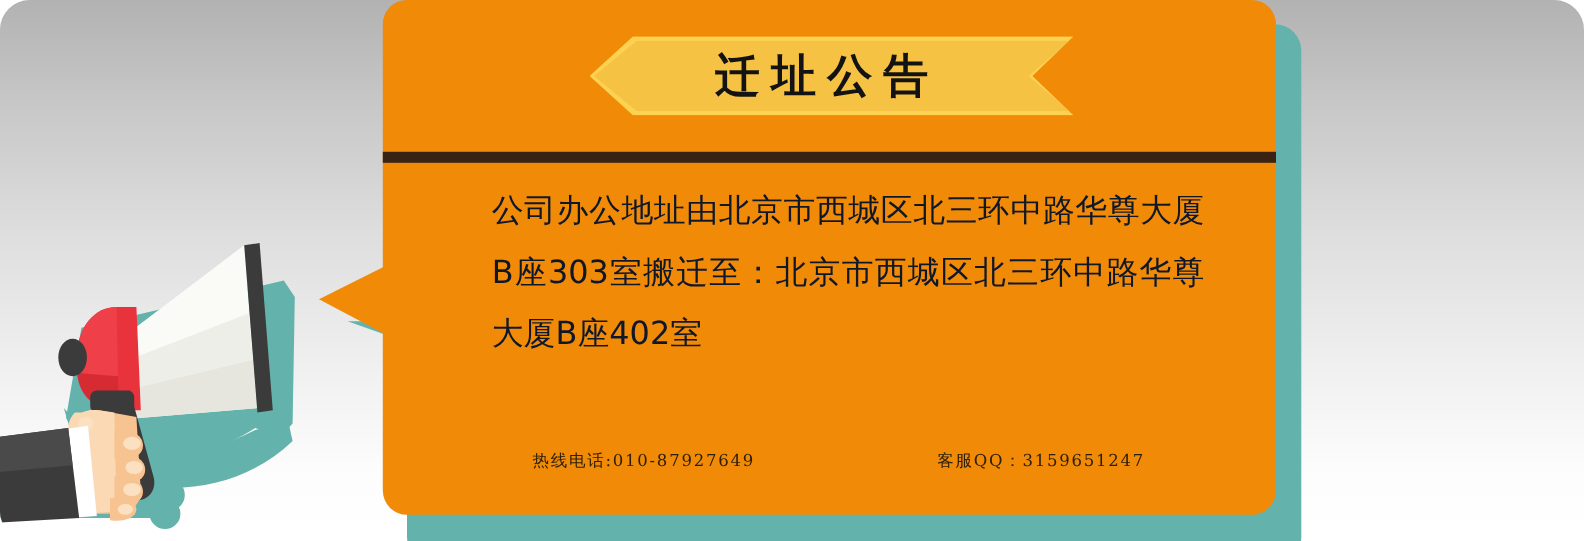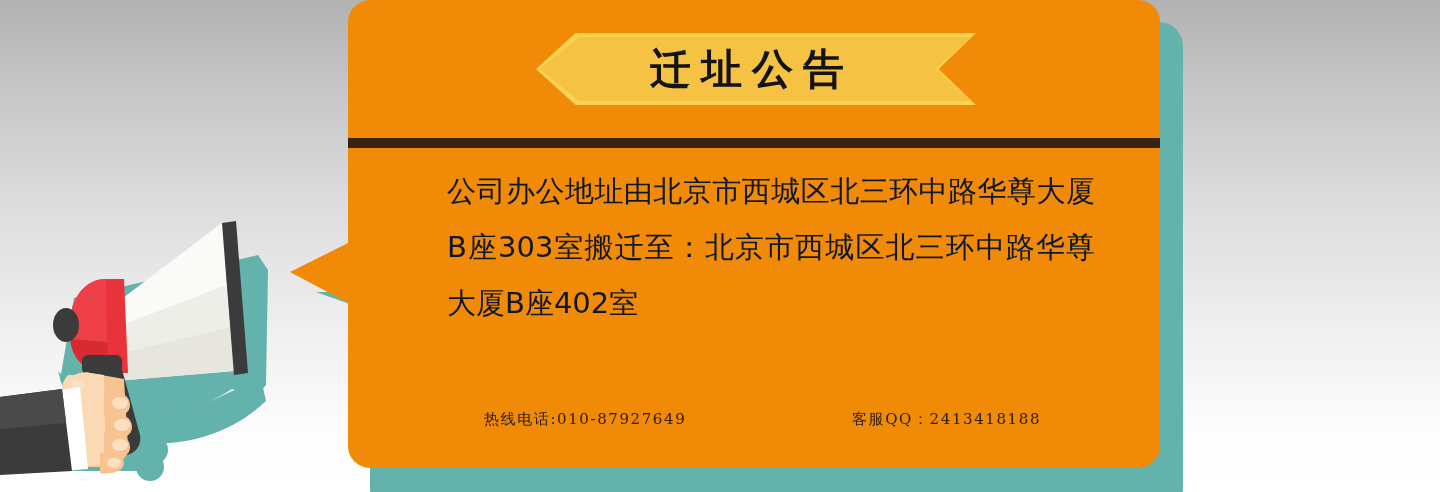--- a/index.html
+++ b/index.html
@@ -11,20 +11,21 @@
     height: 492px;
     overflow: hidden;
     font-family: "Liberation Sans", "DejaVu Sans", sans-serif;
   }
   #stage {
     position: relative;
     width: 1440px;
     height: 492px;
     background: linear-gradient(to bottom, #b2b2b2 0%, #c6c6c6 18%, #dddddd 42%, #f0f0f0 68%, #fdfdfd 88%, #ffffff 100%);
     overflow: hidden;
+    border-radius: 27px;
   }
 
   
   .card-shadow {
     position: absolute;
     left: 370px;
     top: 22px;
     width: 813px;
     height: 490px;
     background: #63b2ab;
@@ -171,21 +172,21 @@
     <div class="banner-wrap">
       <div class="banner-outer"></div>
       <div class="banner-inner"></div>
       <div class="banner-title">迁址公告</div>
     </div>
 
     <div class="body-text">公司办公地址由北京市西城区北三环中路华尊大厦B座303室搬迁至：北京市西城区北三环中路华尊大厦B座402室</div>
 
     <div class="footer">
       <span class="footer-hotline">热线电话:010-87927649</span>
-      <span class="footer-qq">客服QQ：2413418188</span>
+      <span class="footer-qq">客服QQ：3159651247</span>
     </div>
 
   </div>
 
   <div class="megaphone">
     <svg width="300" height="317" viewBox="0 0 300 317" xmlns="http://www.w3.org/2000/svg">
 
       <g>
         <path d="M74 123 L258 80 L268 95 L266 210 L255 222 L232 214
                  C205 232 168 243 130 243

